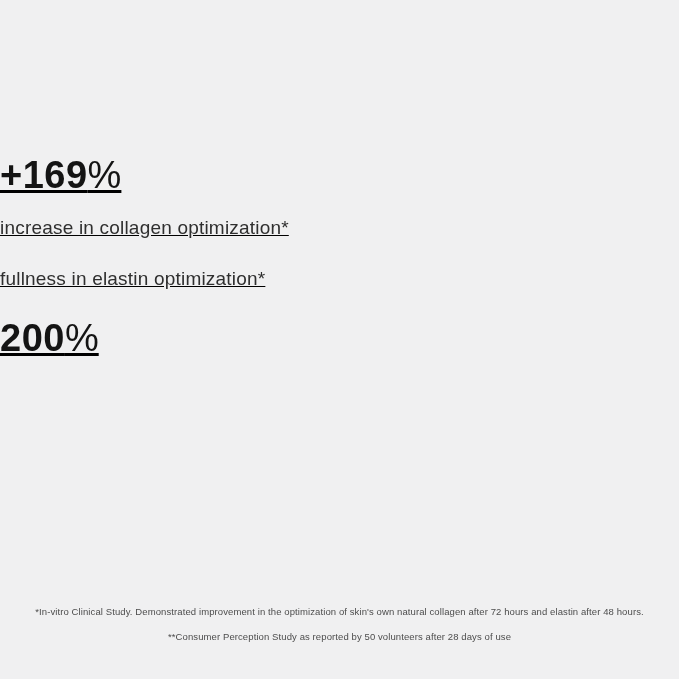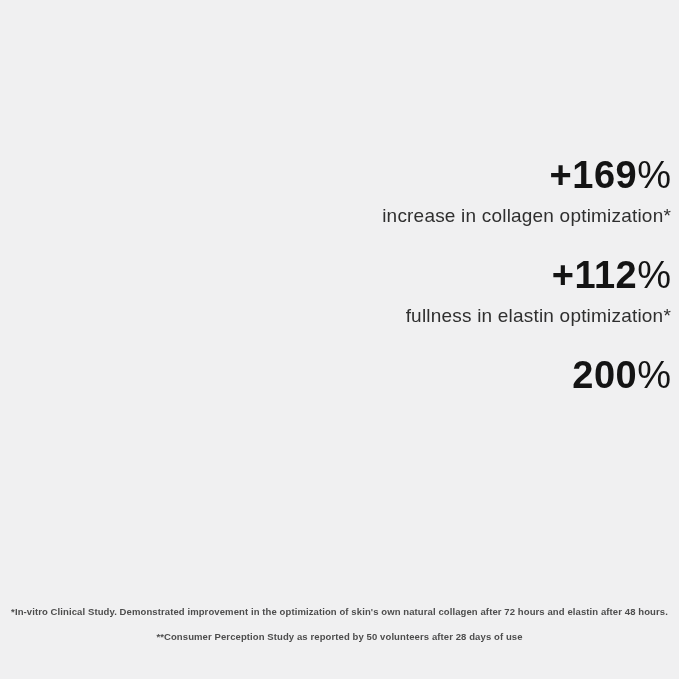--- a/index.html
+++ b/index.html
@@ -11,74 +11,73 @@
     height: 679px;
     background: #f0f0f1;
     font-family: "Liberation Sans", sans-serif;
     position: relative;
     overflow: hidden;
   }
   .stats {
     position: absolute;
     top: 156px;
     left: 0;
-    right: 8px;
-    text-align: right;
+    right: 0;
+    text-align: left;
+    text-decoration: underline;
   }
   .stat {
     margin-bottom: 29px;
   }
   .num {
     font-size: 38px;
     font-weight: 700;
     line-height: 1;
     color: #141414;
     letter-spacing: 0.5px;
   }
   .num .unit {
     font-weight: 400;
     letter-spacing: 0;
   }
   .label {
-    margin-top: 11px;
+    margin-top: 23px;
     font-size: 19px;
     line-height: 1.15;
     color: #2f2f2f;
     letter-spacing: 0.2px;
   }
   .footnotes {
     position: absolute;
     top: 606px;
     left: 0;
     right: 0;
     text-align: center;
     font-size: 9.5px;
     line-height: 1.2;
     color: #4d4d4d;
     letter-spacing: 0.1px;
   }
   .footnotes p {
     margin: 0 0 14px 0;
-    font-weight: bold;
   }
 </style>
 </head>
 <body>
 
 <main class="panel">
 
   <section class="stats">
 
     <div class="stat">
       <div class="num"><span>+169</span><span class="unit">%</span></div>
       <div class="label">increase in collagen optimization*</div>
     </div>
 
     <div class="stat">
-      <div class="num"><span>+112</span><span class="unit">%</span></div>
       <div class="label">fullness in elastin optimization*</div>
     </div>
 
     <div class="stat">
       <div class="num"><span>200</span><span class="unit">%</span></div>
     </div>
 
     <div class="stat">
     </div>
 

